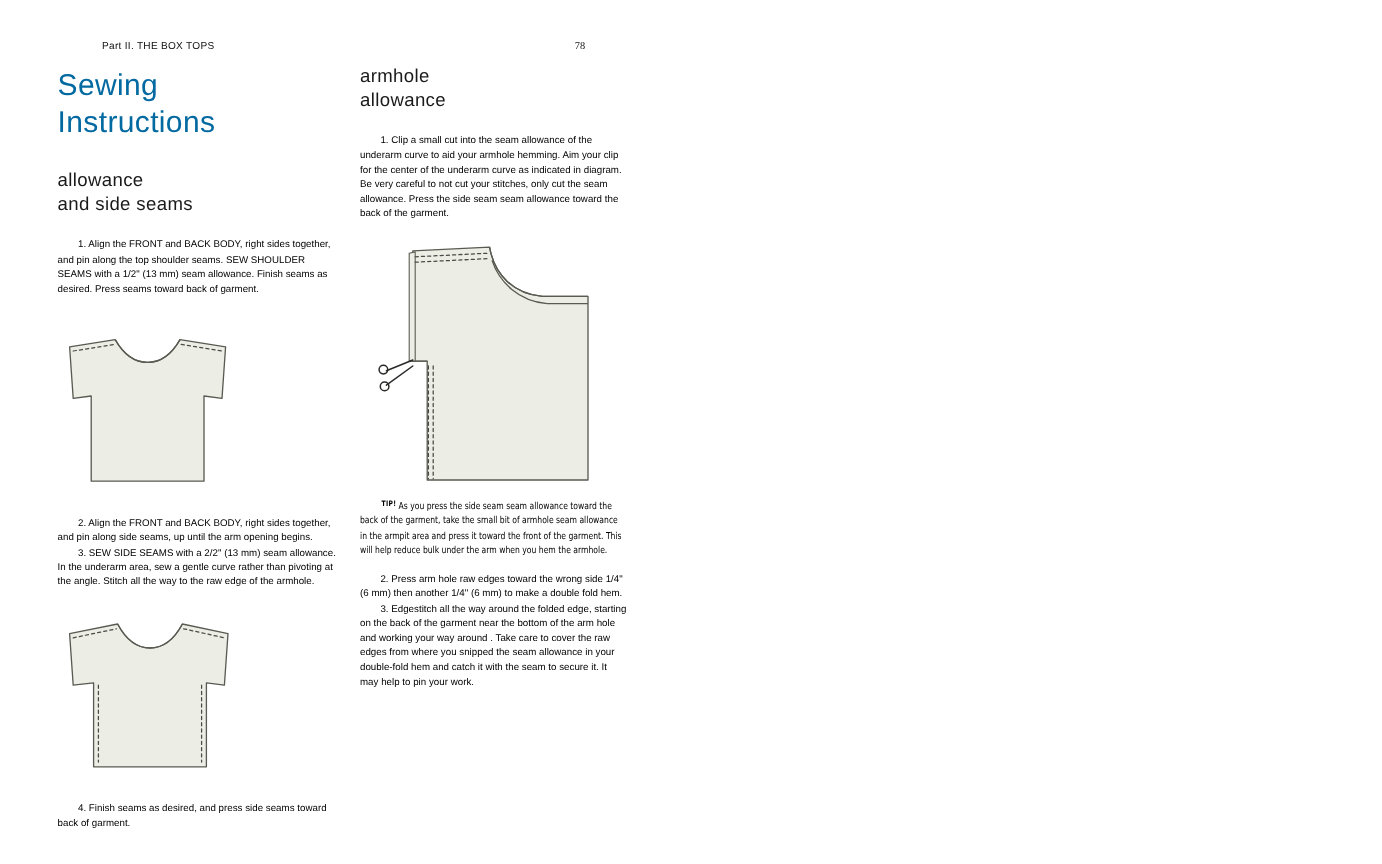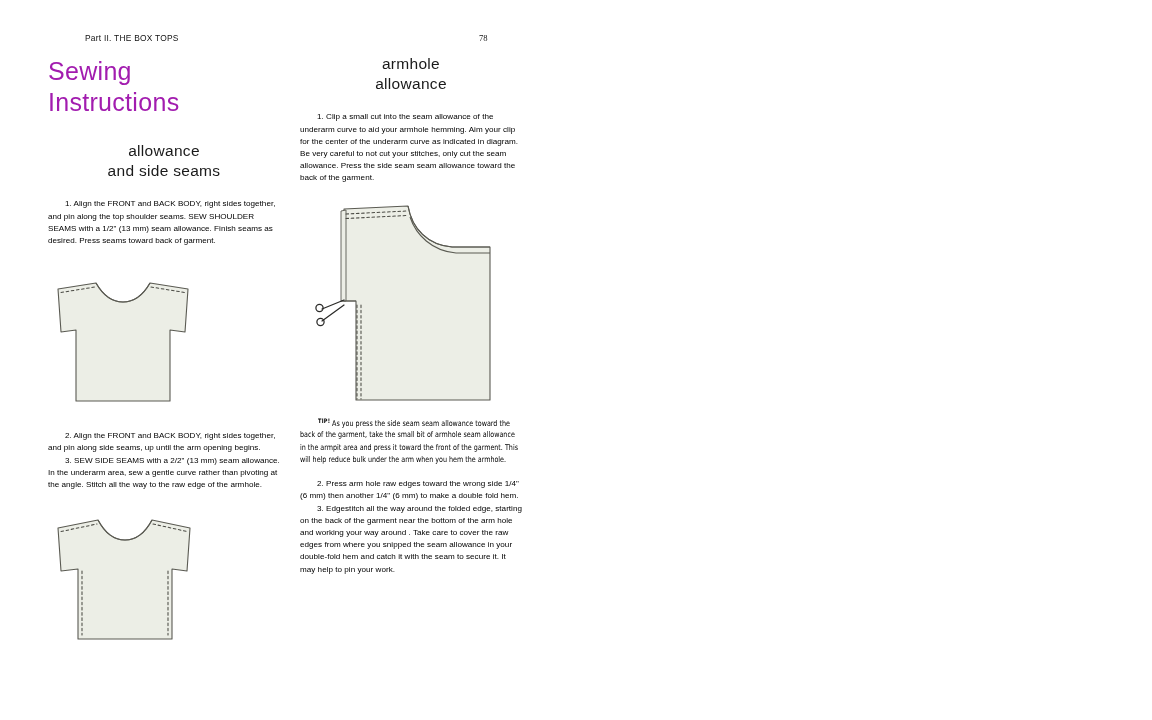--- a/index.html
+++ b/index.html
@@ -49,32 +49,31 @@
   }
   .col-1 { left: 48px;  width: 232px; }
   .col-2 { left: 300px; width: 222px; }
 
   
   .title-big {
     font-size: 25px;
     line-height: 1.22;
     font-weight: 400;
     letter-spacing: 0.3px;
-    color: #a21caf;
+    color: #0369a1;
     margin: 0 0 0 0;
     padding-top: 2px;
   }
   .head-sub {
     font-size: 15.5px;
     line-height: 1.27;
     font-weight: 400;
     letter-spacing: 0.3px;
     color: #1a1a1a;
     margin: 0;
-    text-align: center;
   }
 
   
   .body {
     font-size: 8.1px;
     line-height: 12.2px;
     text-align: left;
     color: #000;
     letter-spacing: 0.02px;
   }
@@ -182,20 +181,23 @@
           <path d="M120,60 L120,124"></path>
         </g>
         <g fill="none" stroke="#5a5a52" stroke-width="1.1">
           <path d="M50,9 C58,24 68,29 77,29 C86,29 96,24 104,9"></path>
         </g>
       </svg>
     </div>
 
     <div class="sp-20"></div>
 
+    <div class="body">
+      <p>4.   Finish seams as desired, and press side seams toward back of garment.</p>
+    </div>
   </div>
 
   <div class="col col-2">
 
     <div class="head-sub">
       <div>armhole</div>
       <div>allowance</div>
     </div>
 
     <div class="sp-18"></div>

